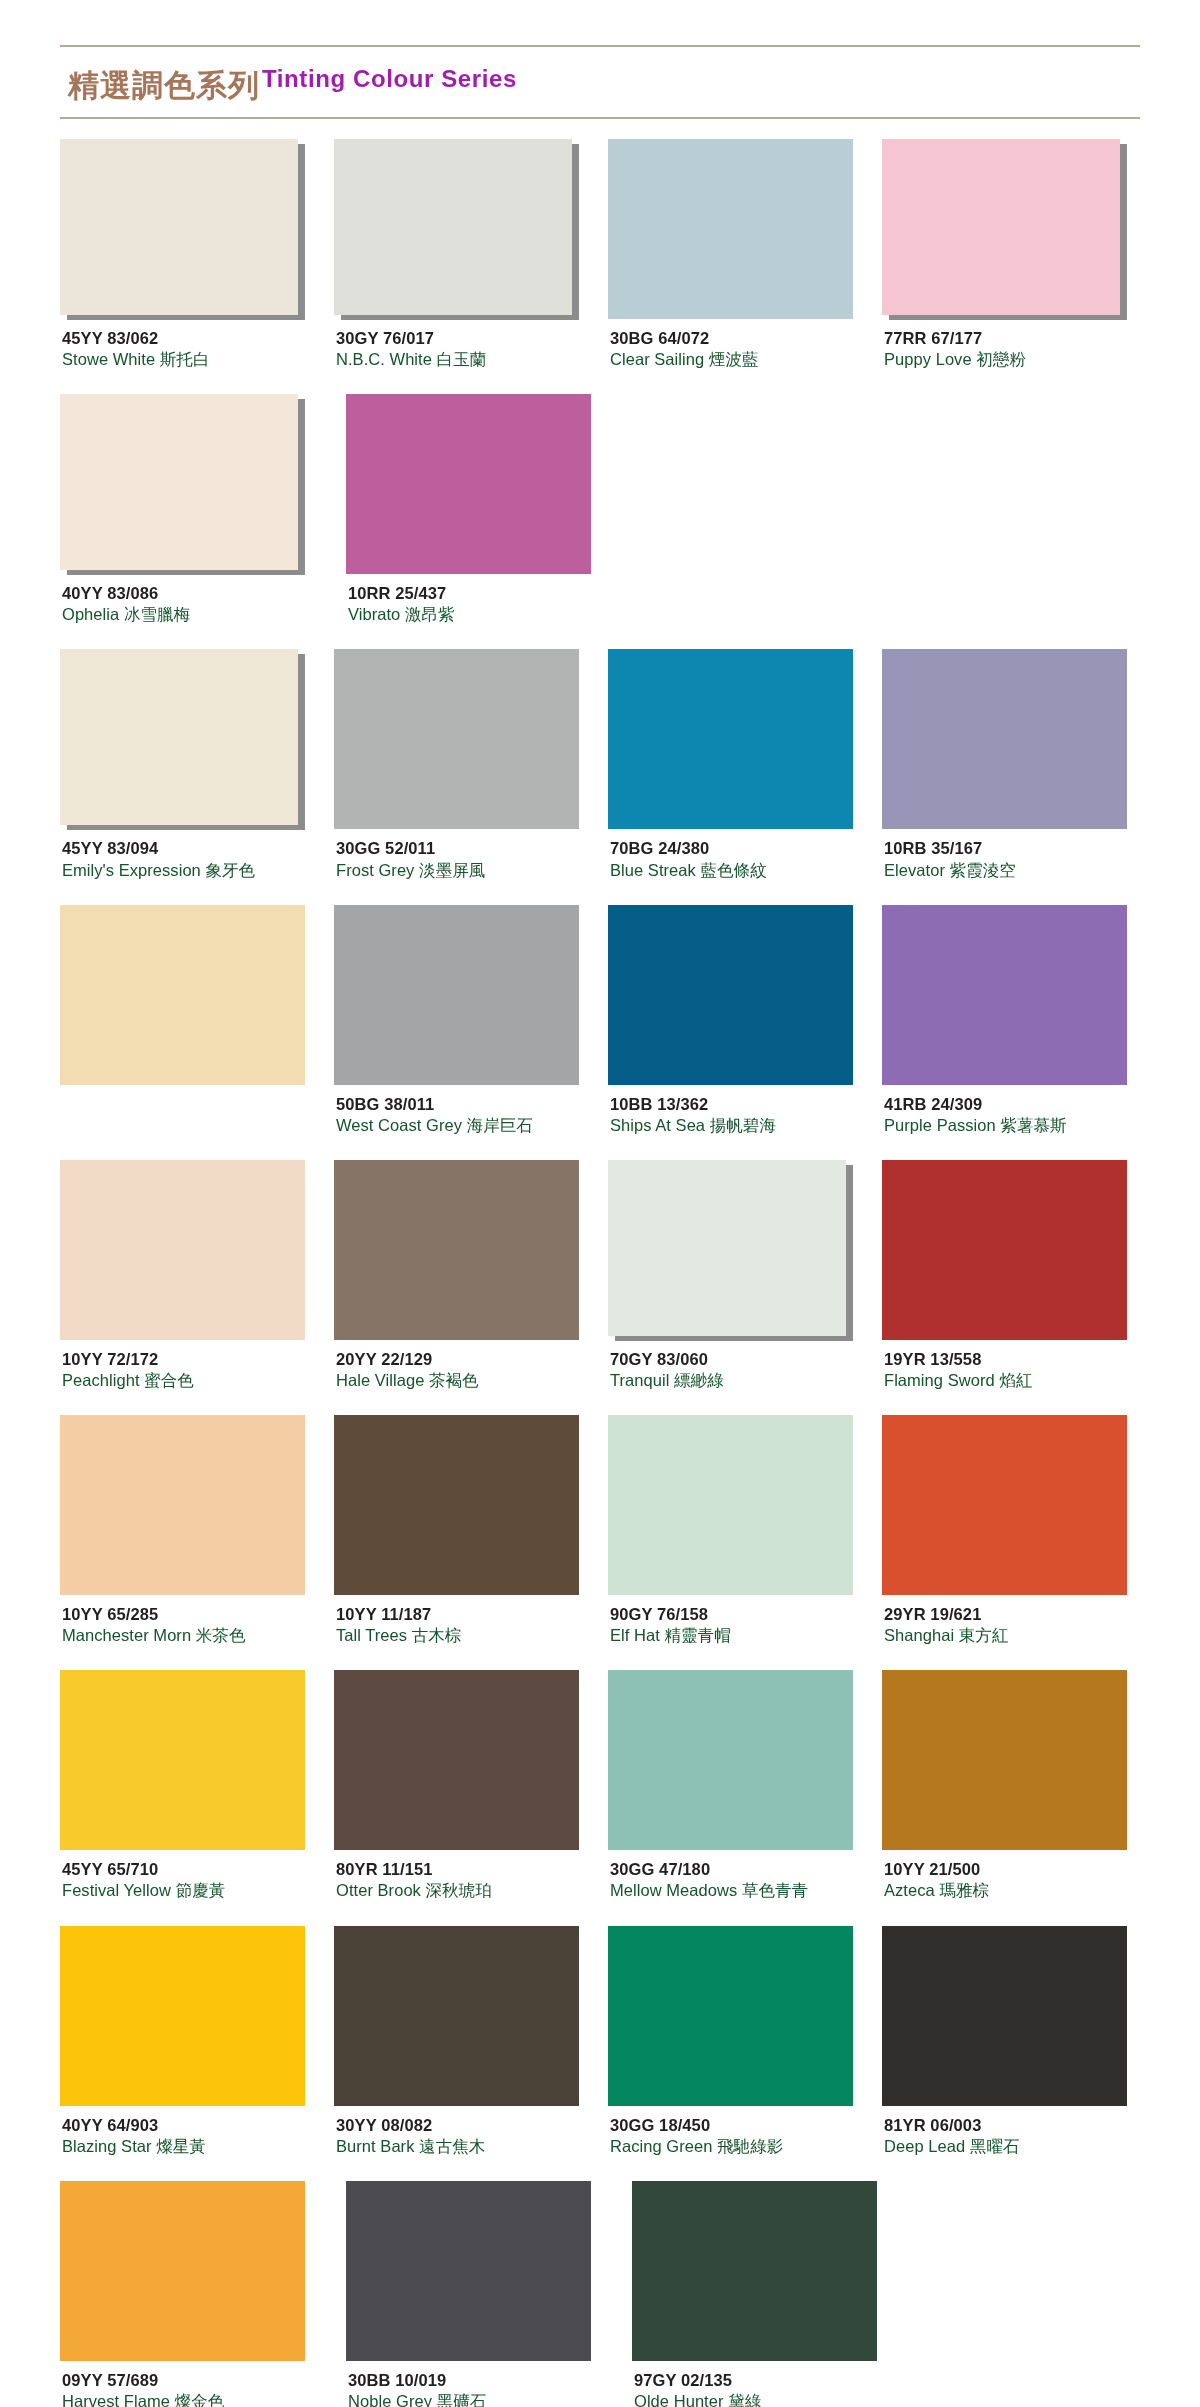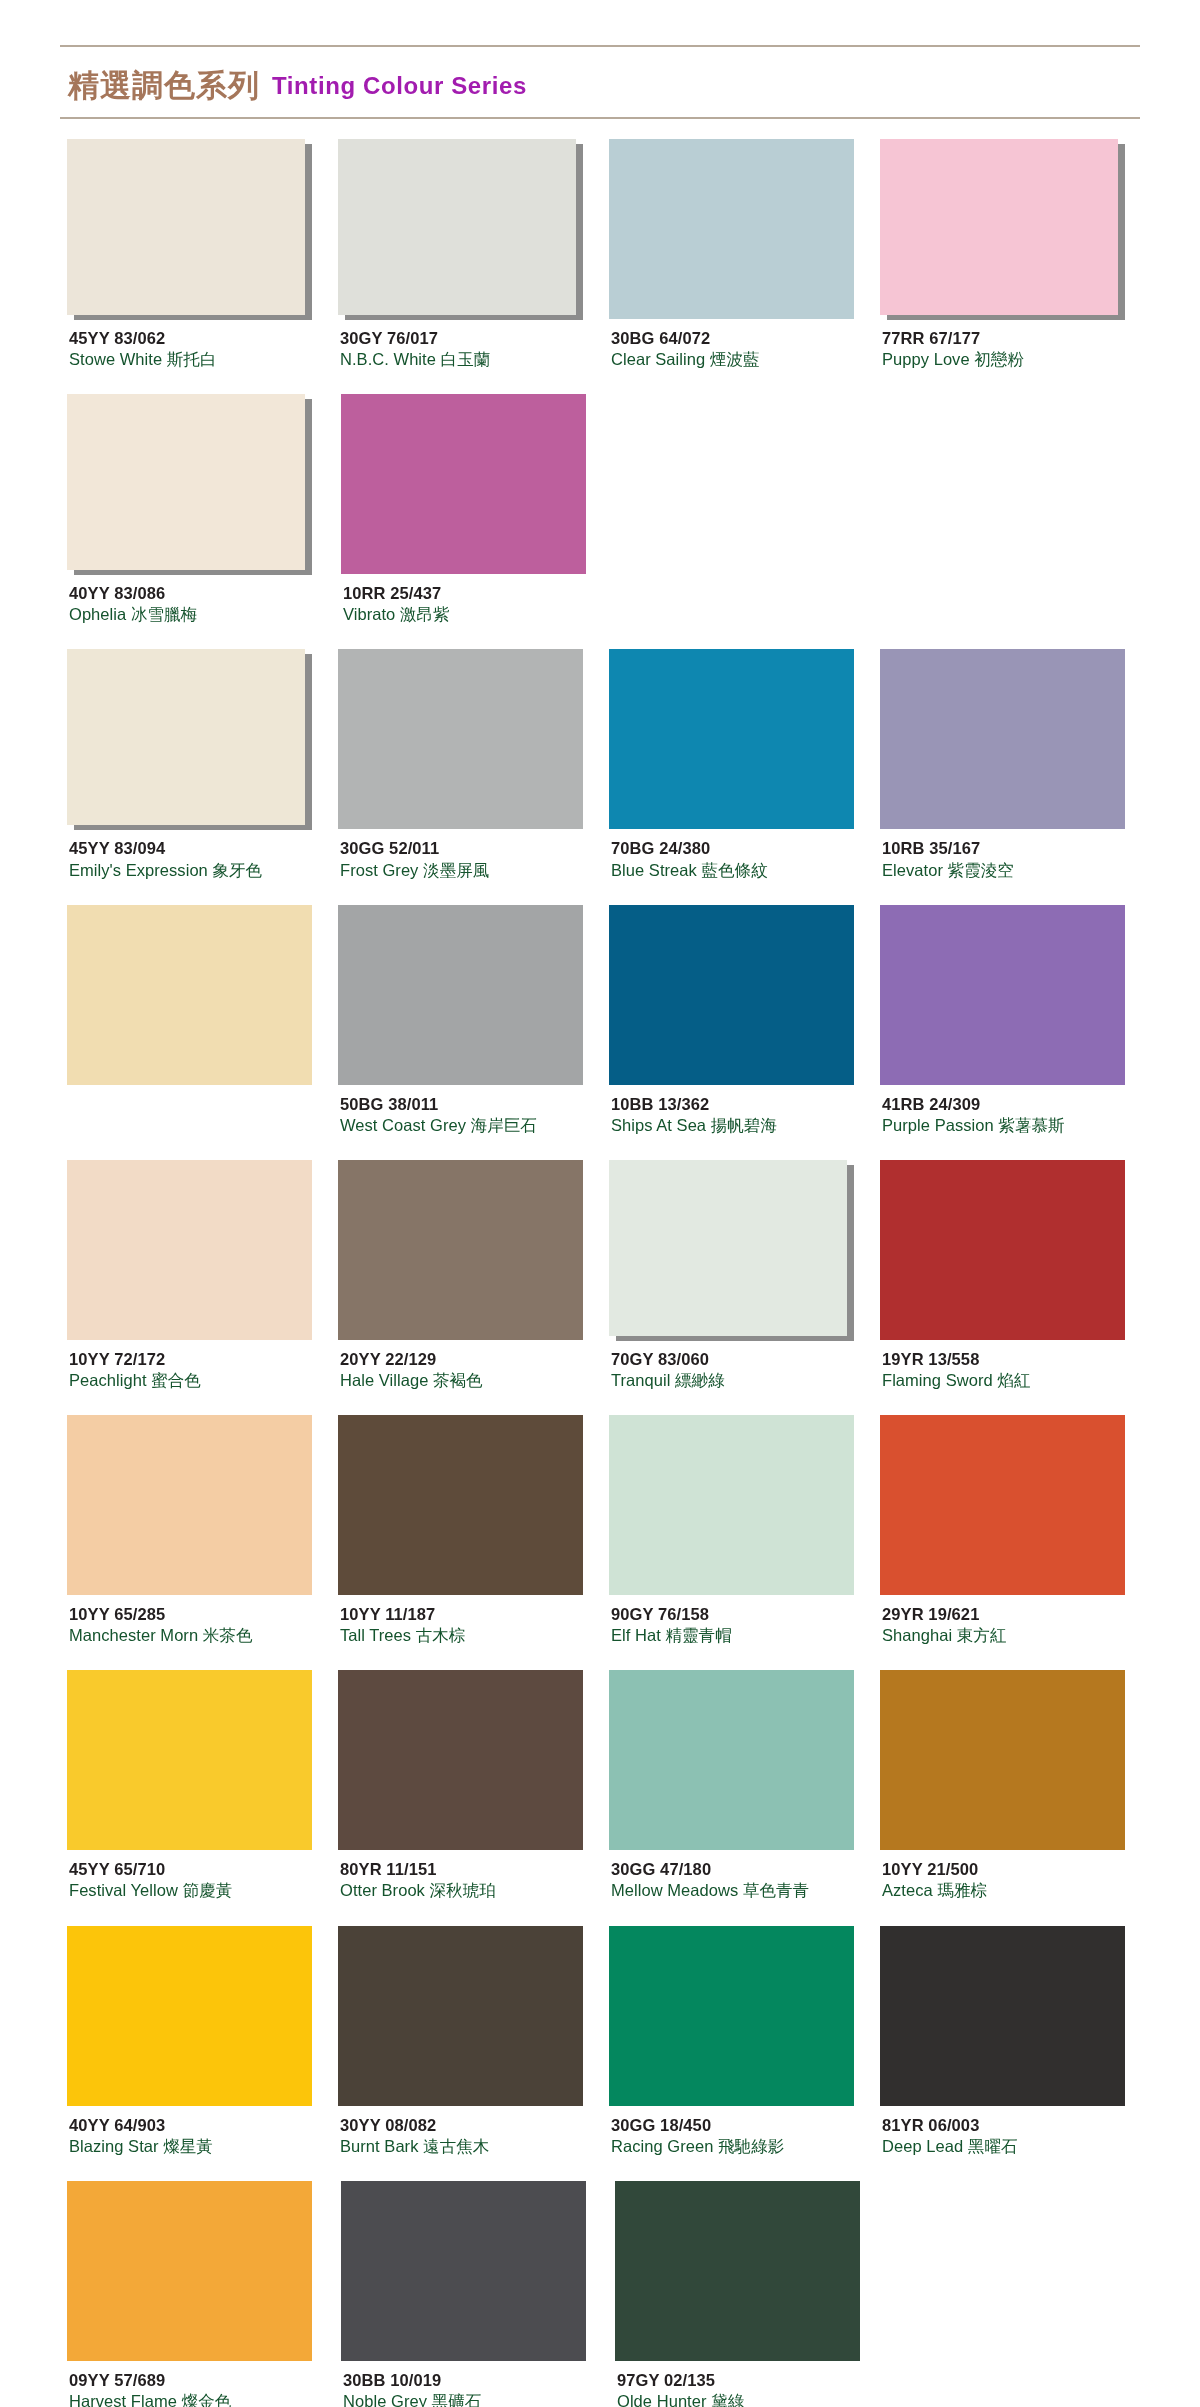--- a/index.html
+++ b/index.html
@@ -29,22 +29,22 @@
     padding-top: 45px;
   }
   .rule-top {
     height: 0;
     border-top: 2px solid #b7aa9b;
     width: 1080px;
     margin: 0 0 18px 0;
   }
   .title-row {
     display: flex;
-    align-items: center;
-    gap: 12px;
+    align-items: flex-start;
+    gap: 2px;
     padding-left: 8px;
     padding-bottom: 10px;
   }
   .title-cn {
     font-size: 31px;
     font-weight: bold;
     color: #a5765a;
     letter-spacing: 1px;
     font-family: "DejaVu Sans", "Liberation Sans", sans-serif;
   }
@@ -69,23 +69,22 @@
     border-top: 2px solid #b7aa9b;
   }
 
   
   .grid {
     margin: 20px 0 0 0;
     padding: 0 60px;
   }
   .row {
     display: flex;
-    gap: 4px;
+    gap: 16px;
     width: 1080px;
-    margin-left: 7px;
   }
   .cell {
     width: 270px;
     position: relative;
     padding-right: 0;
   }
   .swatch-holder {
     position: relative;
     width: 245px;
     height: 180px;

